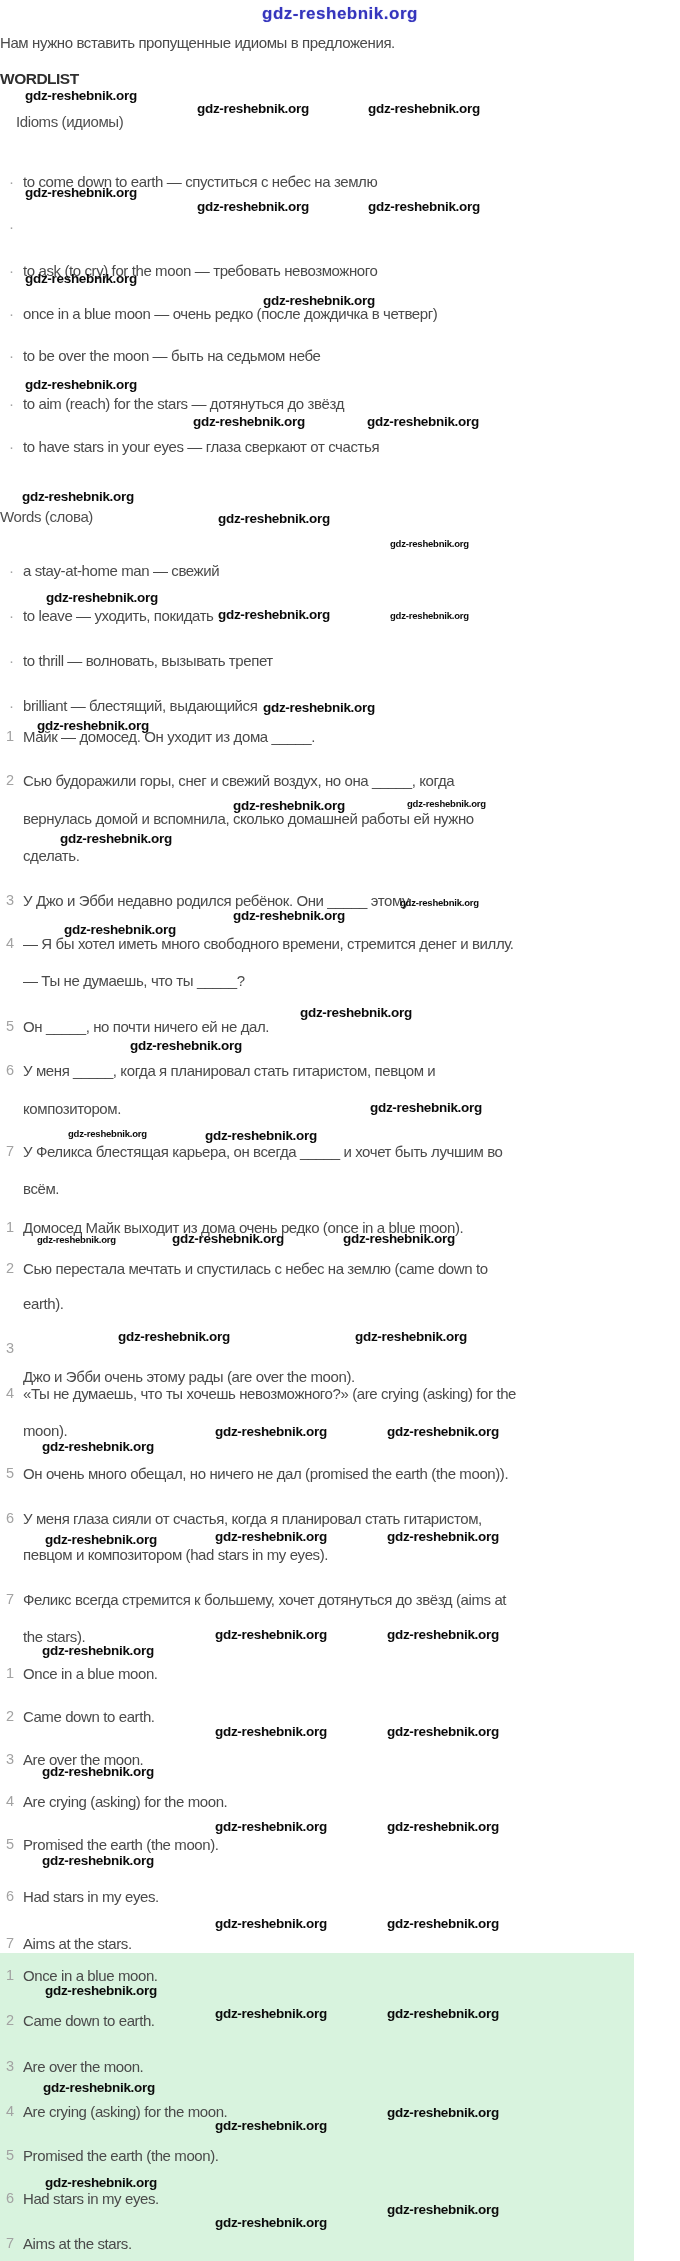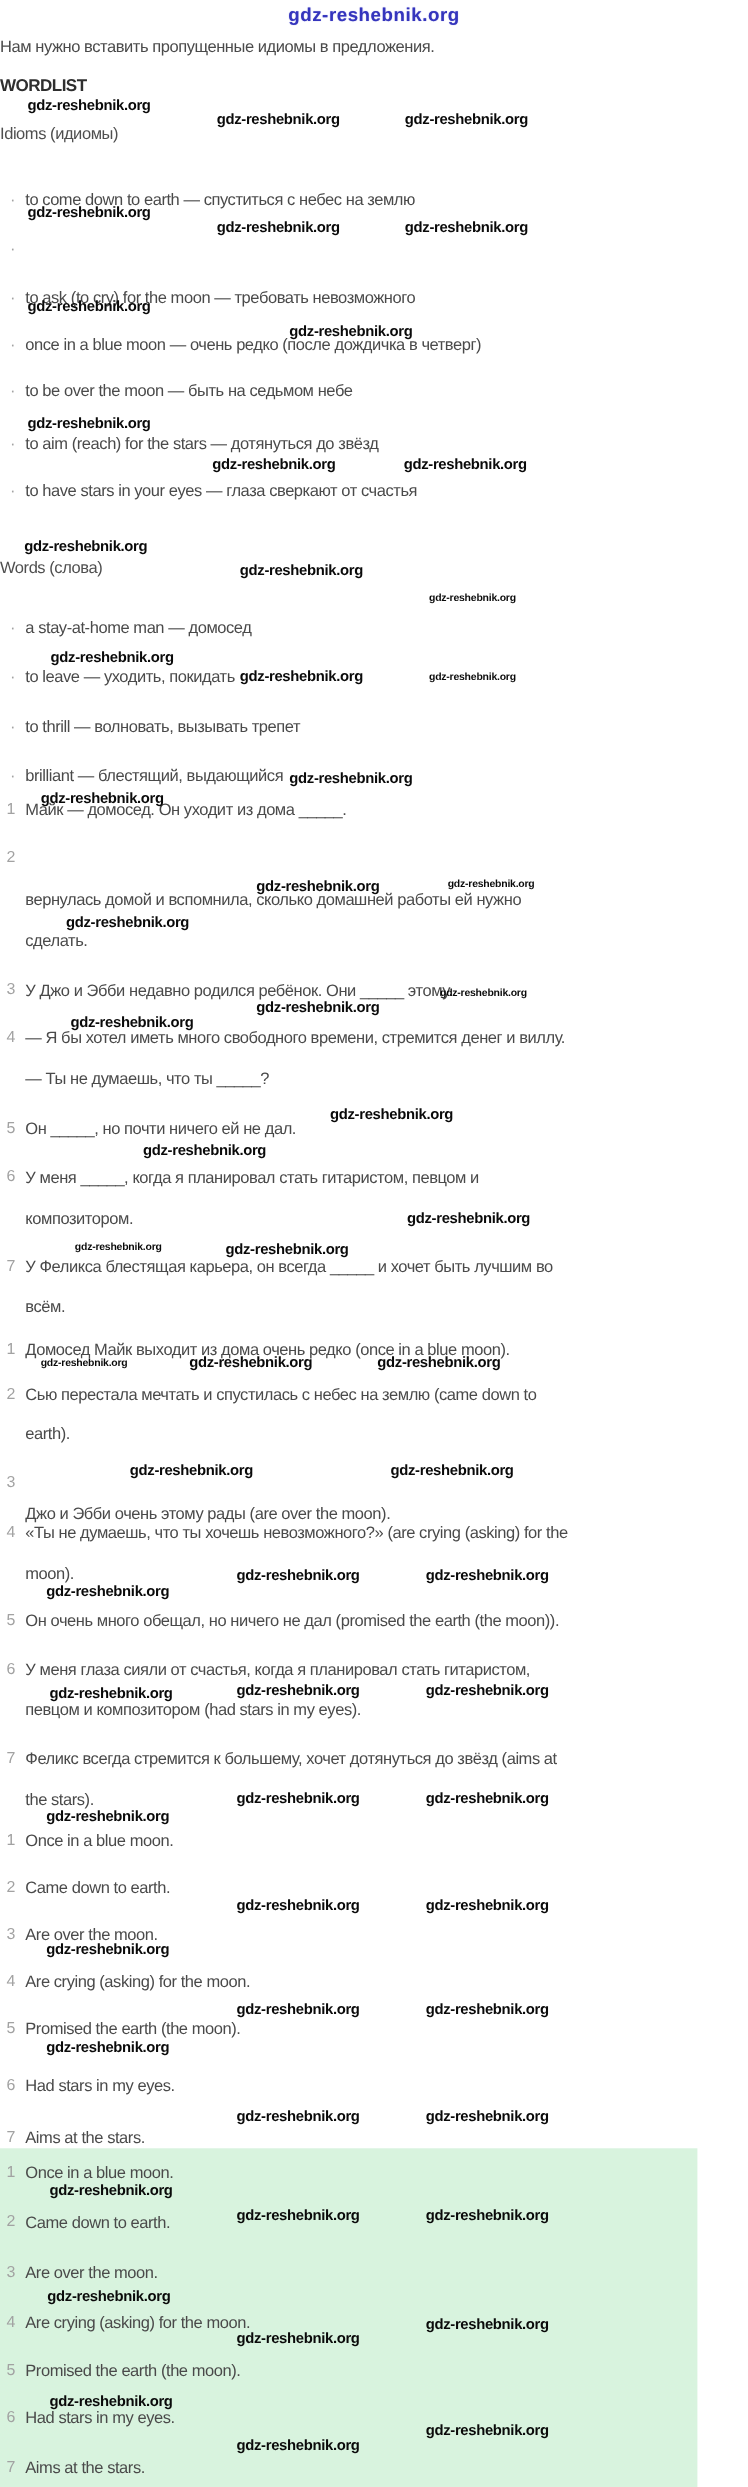--- a/index.html
+++ b/index.html
@@ -67,46 +67,47 @@
   }
 </style>
 </head>
 <body>
 
 <div class="page" id="page">
   <div class="green-panel"></div>
   <div class="logo">gdz-reshebnik.org</div>
   <div class="line" style="left:0;top:34px">Нам нужно вставить пропущенные идиомы в предложения.</div>
   <div class="wordlist-title" style="left:0;top:70px">WORDLIST</div>
-  <div class="line heading" style="left:0;top:113px">Idioms (идиомы)</div>
+  <div class="line heading" style="left:16px;top:113px">Idioms (идиомы)</div>
   <div class="line heading" style="left:0;top:508px">Words (слова)</div>
 <div class="bullet" style="left: 9px; top: 173px;">·</div>
     <div class="line" style="left: 23px; top: 173px;">to come down to earth — спуститься с небес на землю</div>
     <div class="bullet" style="left: 9px; top: 218px;">·</div>
     <div class="bullet" style="left: 9px; top: 262px;">·</div>
     <div class="line" style="left: 23px; top: 262px;">to ask (to cry) for the moon — требовать невозможного</div>
     <div class="bullet" style="left: 9px; top: 305px;">·</div>
     <div class="line" style="left: 23px; top: 305px; text-align: center;">once in a blue moon — очень редко (после дождичка в четверг)</div>
     <div class="bullet" style="left: 9px; top: 347px;">·</div>
     <div class="line" style="left: 23px; top: 347px;">to be over the moon — быть на седьмом небе</div>
     <div class="bullet" style="left: 9px; top: 395px;">·</div>
     <div class="line" style="left: 23px; top: 395px;">to aim (reach) for the stars — дотянуться до звёзд</div>
     <div class="bullet" style="left: 9px; top: 438px;">·</div>
     <div class="line" style="left: 23px; top: 438px;">to have stars in your eyes — глаза сверкают от счастья</div>
     <div class="bullet" style="left: 9px; top: 562px;">·</div>
-    <div class="line" style="left: 23px; top: 562px;">a stay-at-home man — домосед</div>
+    <div class="line" style="left: 23px; top: 562px;">a stay-at-home man — свежий</div>
     <div class="bullet" style="left: 9px; top: 607px;">·</div>
     <div class="line" style="left: 23px; top: 607px;">to leave — уходить, покидать</div>
     <div class="bullet" style="left: 9px; top: 652px;">·</div>
     <div class="line" style="left: 23px; top: 652px;">to thrill — волновать, вызывать трепет</div>
     <div class="bullet" style="left: 9px; top: 697px;">·</div>
     <div class="line" style="left: 23px; top: 697px;">brilliant — блестящий, выдающийся</div>
     <div class="num" style="left: 6px; top: 728px;">1</div>
     <div class="line" style="left: 23px; top: 728px;">Майк — домосед. Он уходит из дома _____.</div>
     <div class="num" style="left: 6px; top: 772px;">2</div>
+    <div class="line" style="left: 23px; top: 772px;">Сью будоражили горы, снег и свежий воздух, но она _____, когда</div>
     <div class="line" style="left: 23px; top: 810px;">вернулась домой и вспомнила, сколько домашней работы ей нужно</div>
     <div class="line" style="left: 23px; top: 847px;">сделать.</div>
     <div class="num" style="left: 6px; top: 892px;">3</div>
     <div class="line" style="left: 23px; top: 892px;">У Джо и Эбби недавно родился ребёнок. Они _____ этому.</div>
     <div class="num" style="left: 6px; top: 935px;">4</div>
     <div class="line" style="left: 23px; top: 935px;">— Я бы хотел иметь много свободного времени, стремится денег и виллу.</div>
     <div class="line" style="left: 23px; top: 972px;">— Ты не думаешь, что ты _____?</div>
     <div class="num" style="left: 6px; top: 1018px;">5</div>
     <div class="line" style="left: 23px; top: 1018px;">Он _____, но почти ничего ей не дал.</div>
     <div class="num" style="left: 6px; top: 1062px;">6</div>

